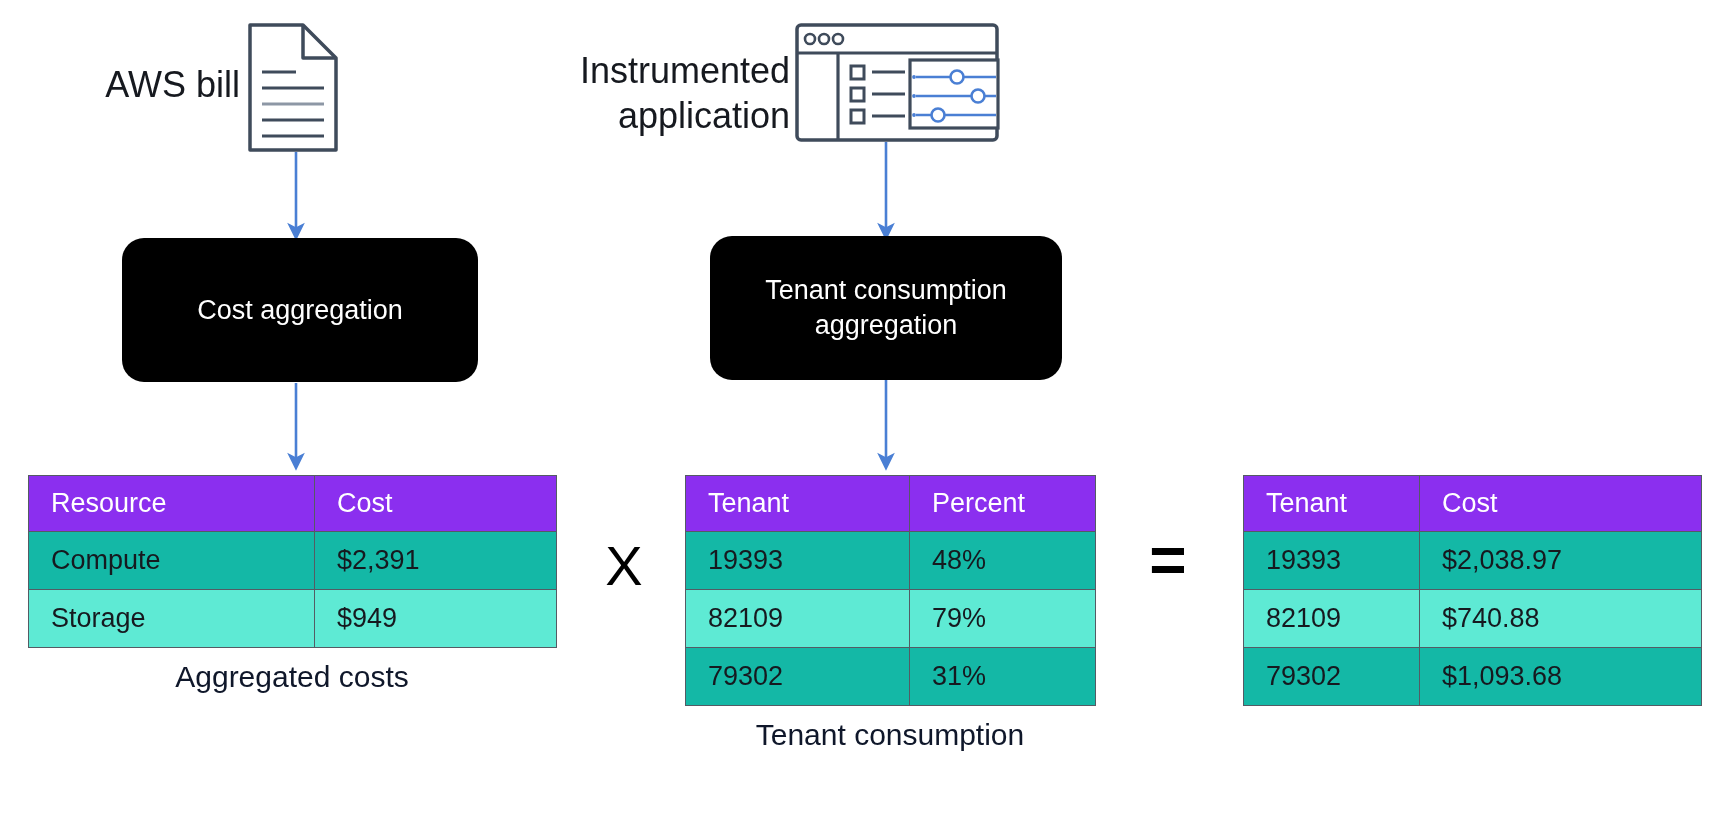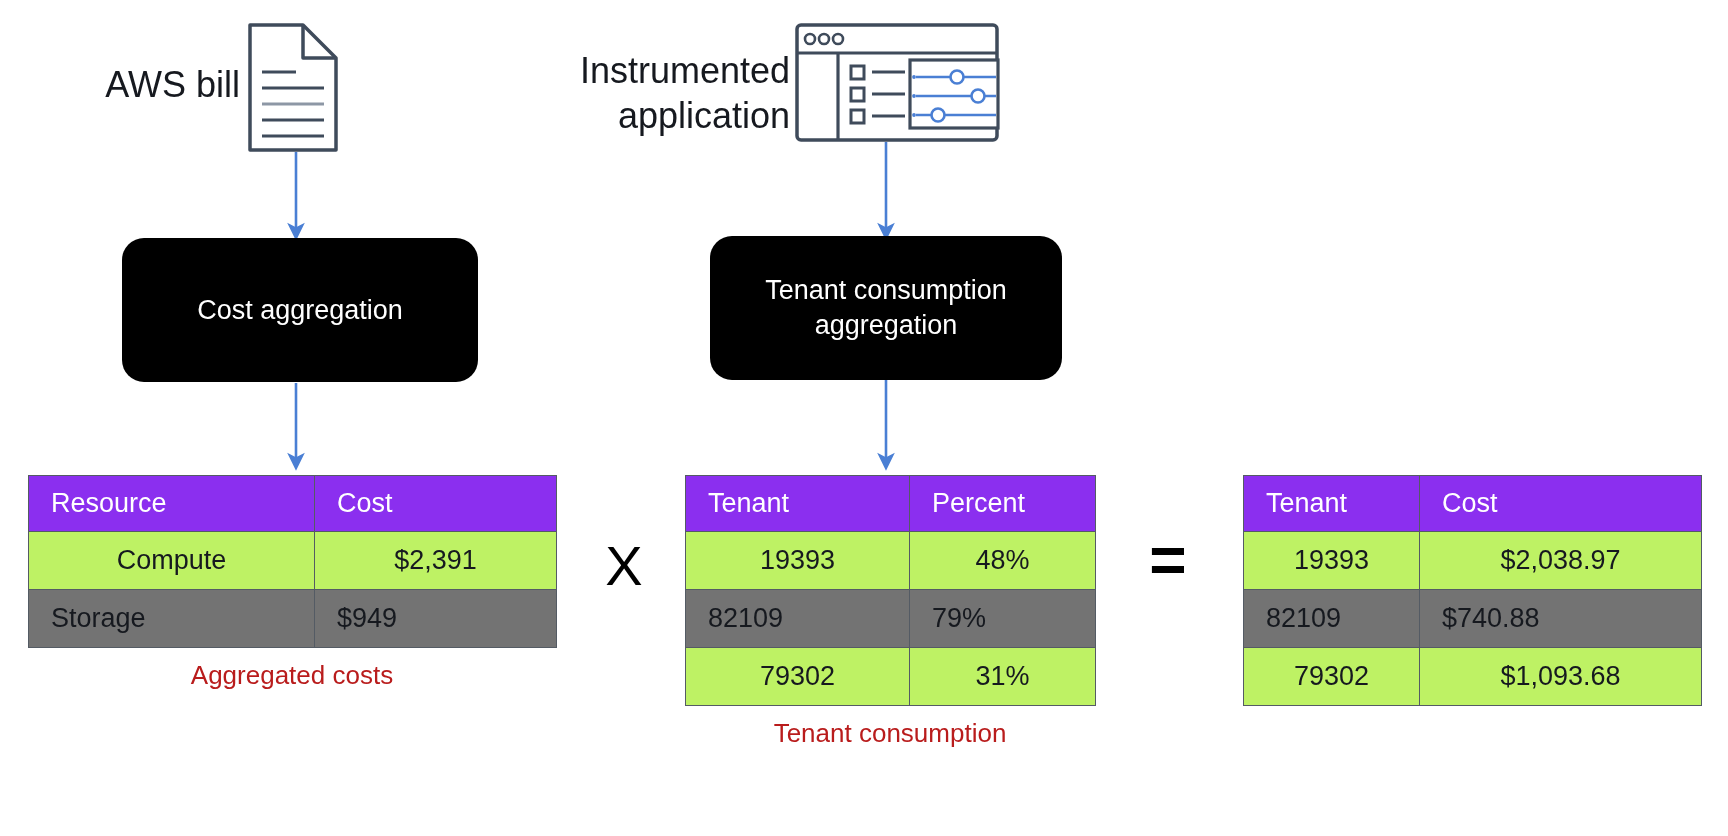--- a/index.html
+++ b/index.html
@@ -57,27 +57,27 @@
     box-sizing:border-box;
     vertical-align:middle;
     white-space:nowrap;
     overflow:hidden;
   }
   .tbl th{
     background:#8b2fef;
     color:#ffffff;
     height:56px;
   }
-  .tbl tr.alt td{background:#bef264;text-align:center;}
-  .tbl tr.plain td{background:#737373;}
+  .tbl tr.alt td{background:#14b8a6;}
+  .tbl tr.plain td{background:#5eead4;}
 
   .caption{
     text-align:center;
-    font-size:26px;
-    color:#b91c1c;
+    font-size:30px;
+    color:#0f172a;
     margin-top:12px;
   }
 
   .tblwrap{position:absolute;}
 
   
   .op{
     position:absolute;
     font-size:56px;
     color:#000000;

